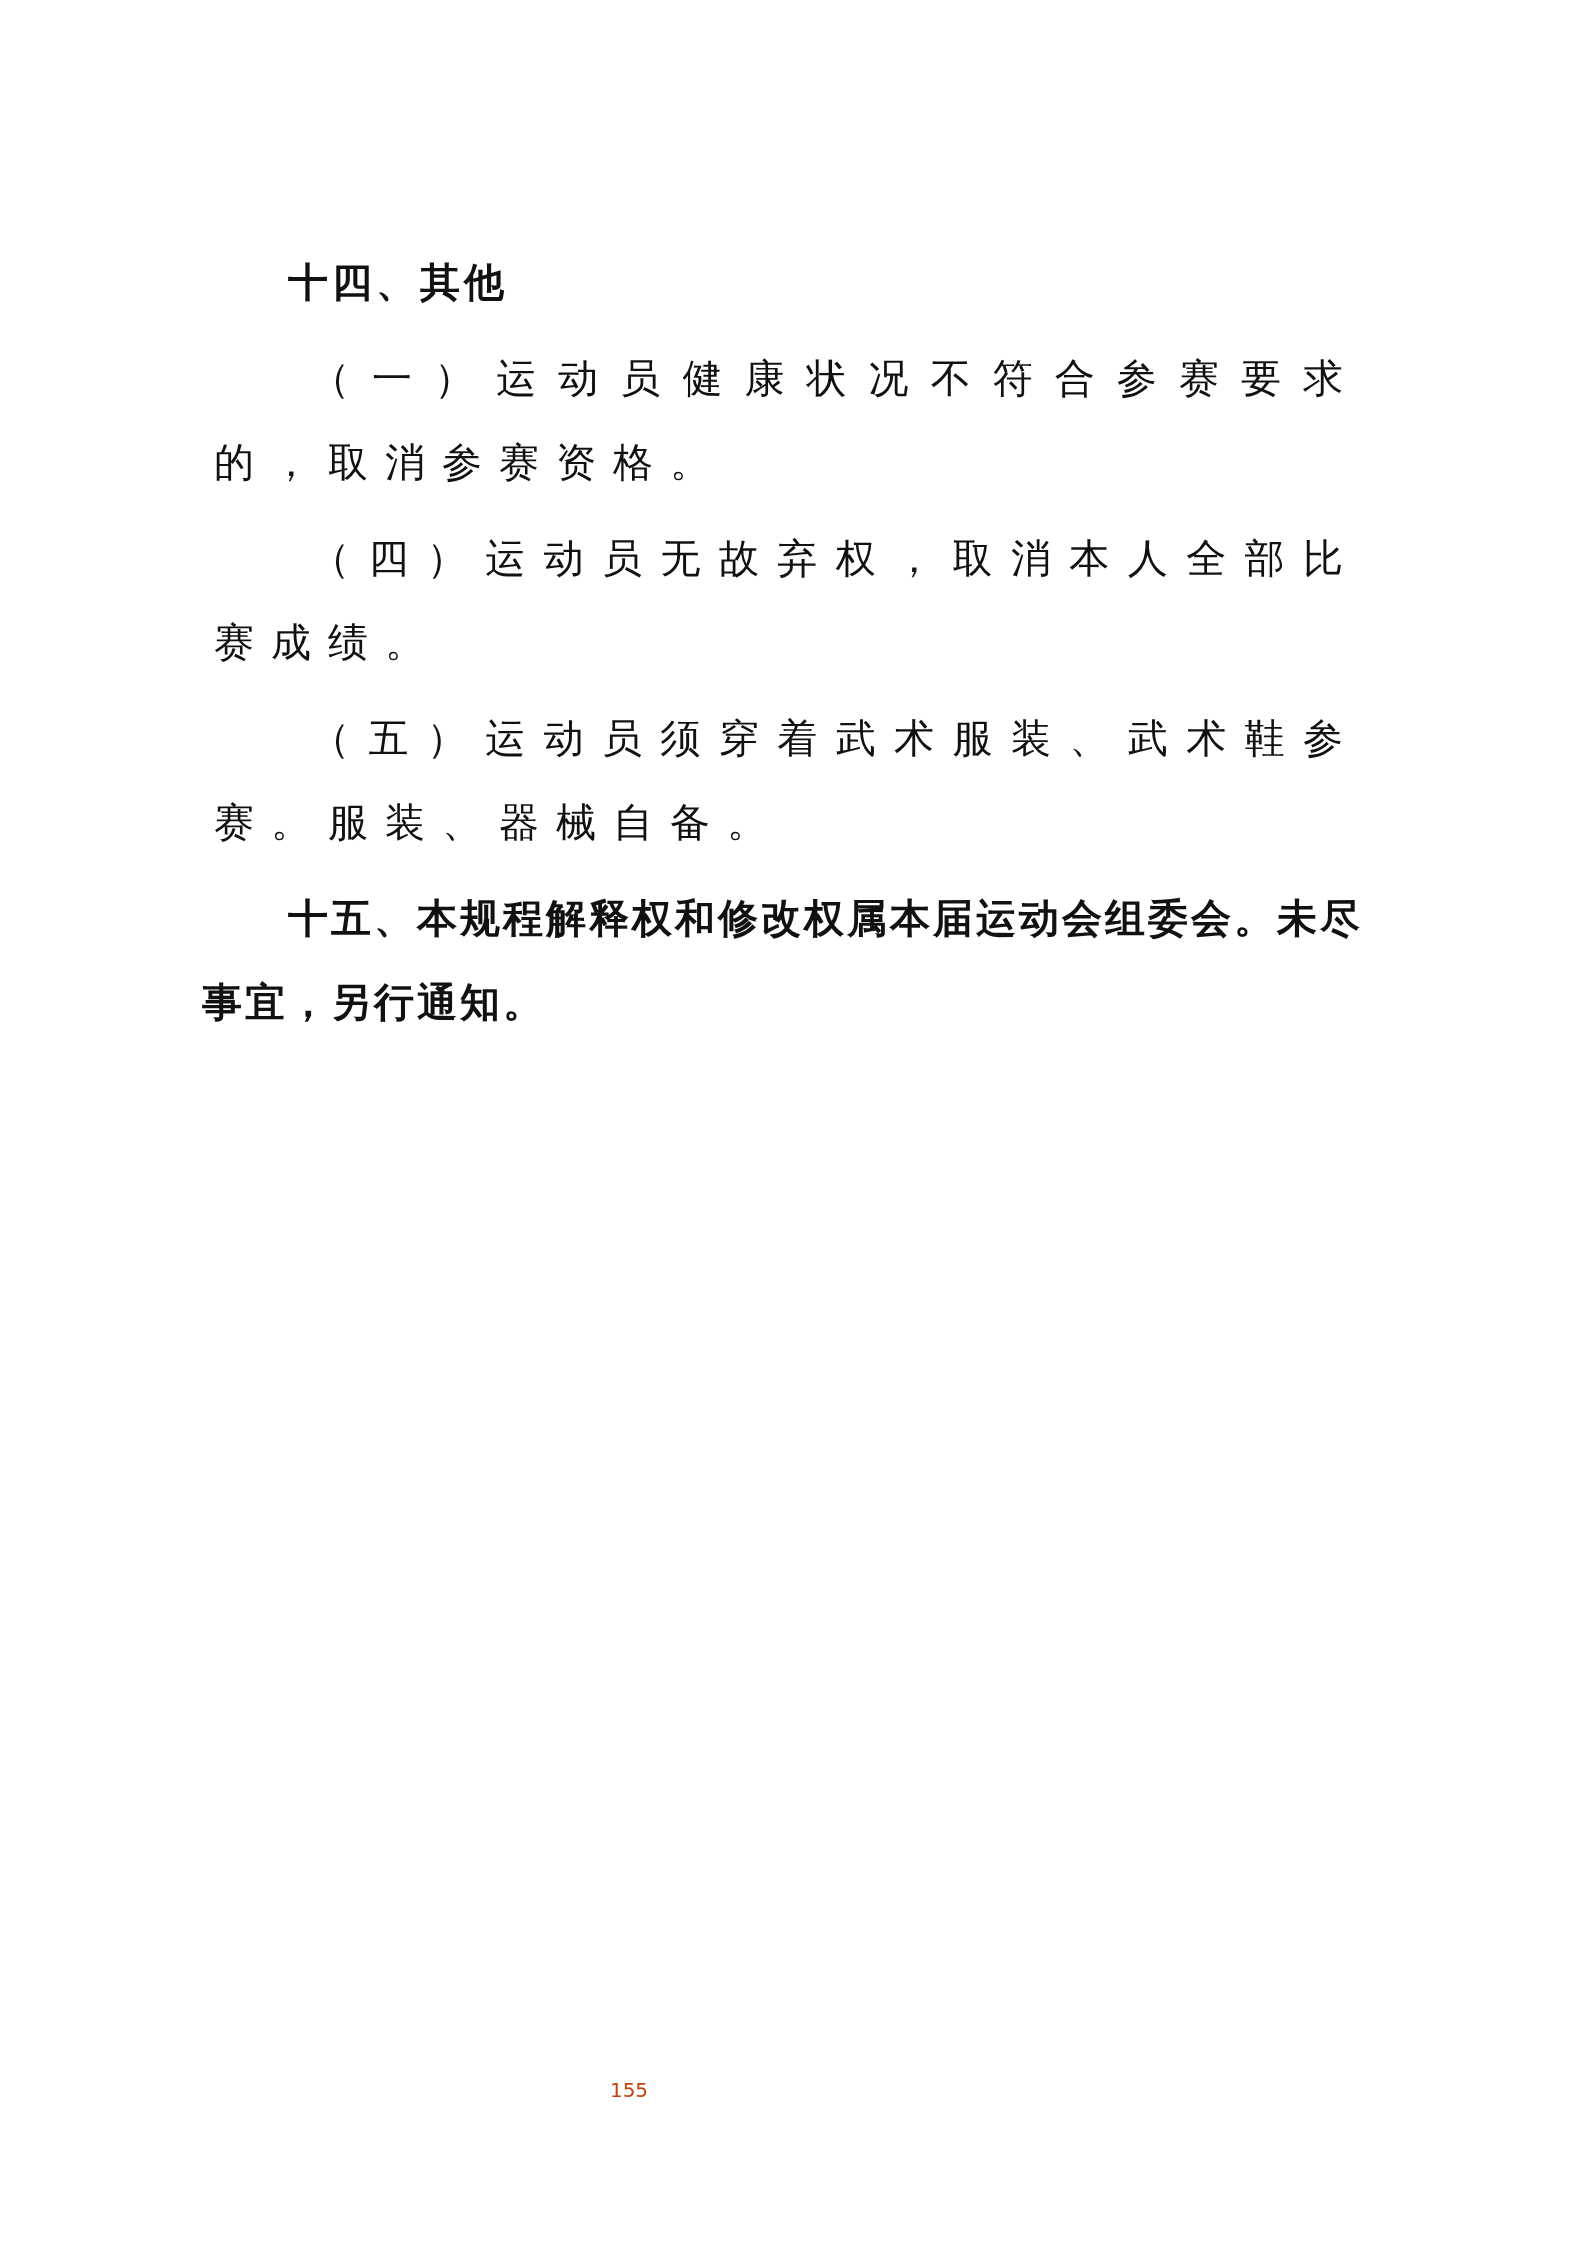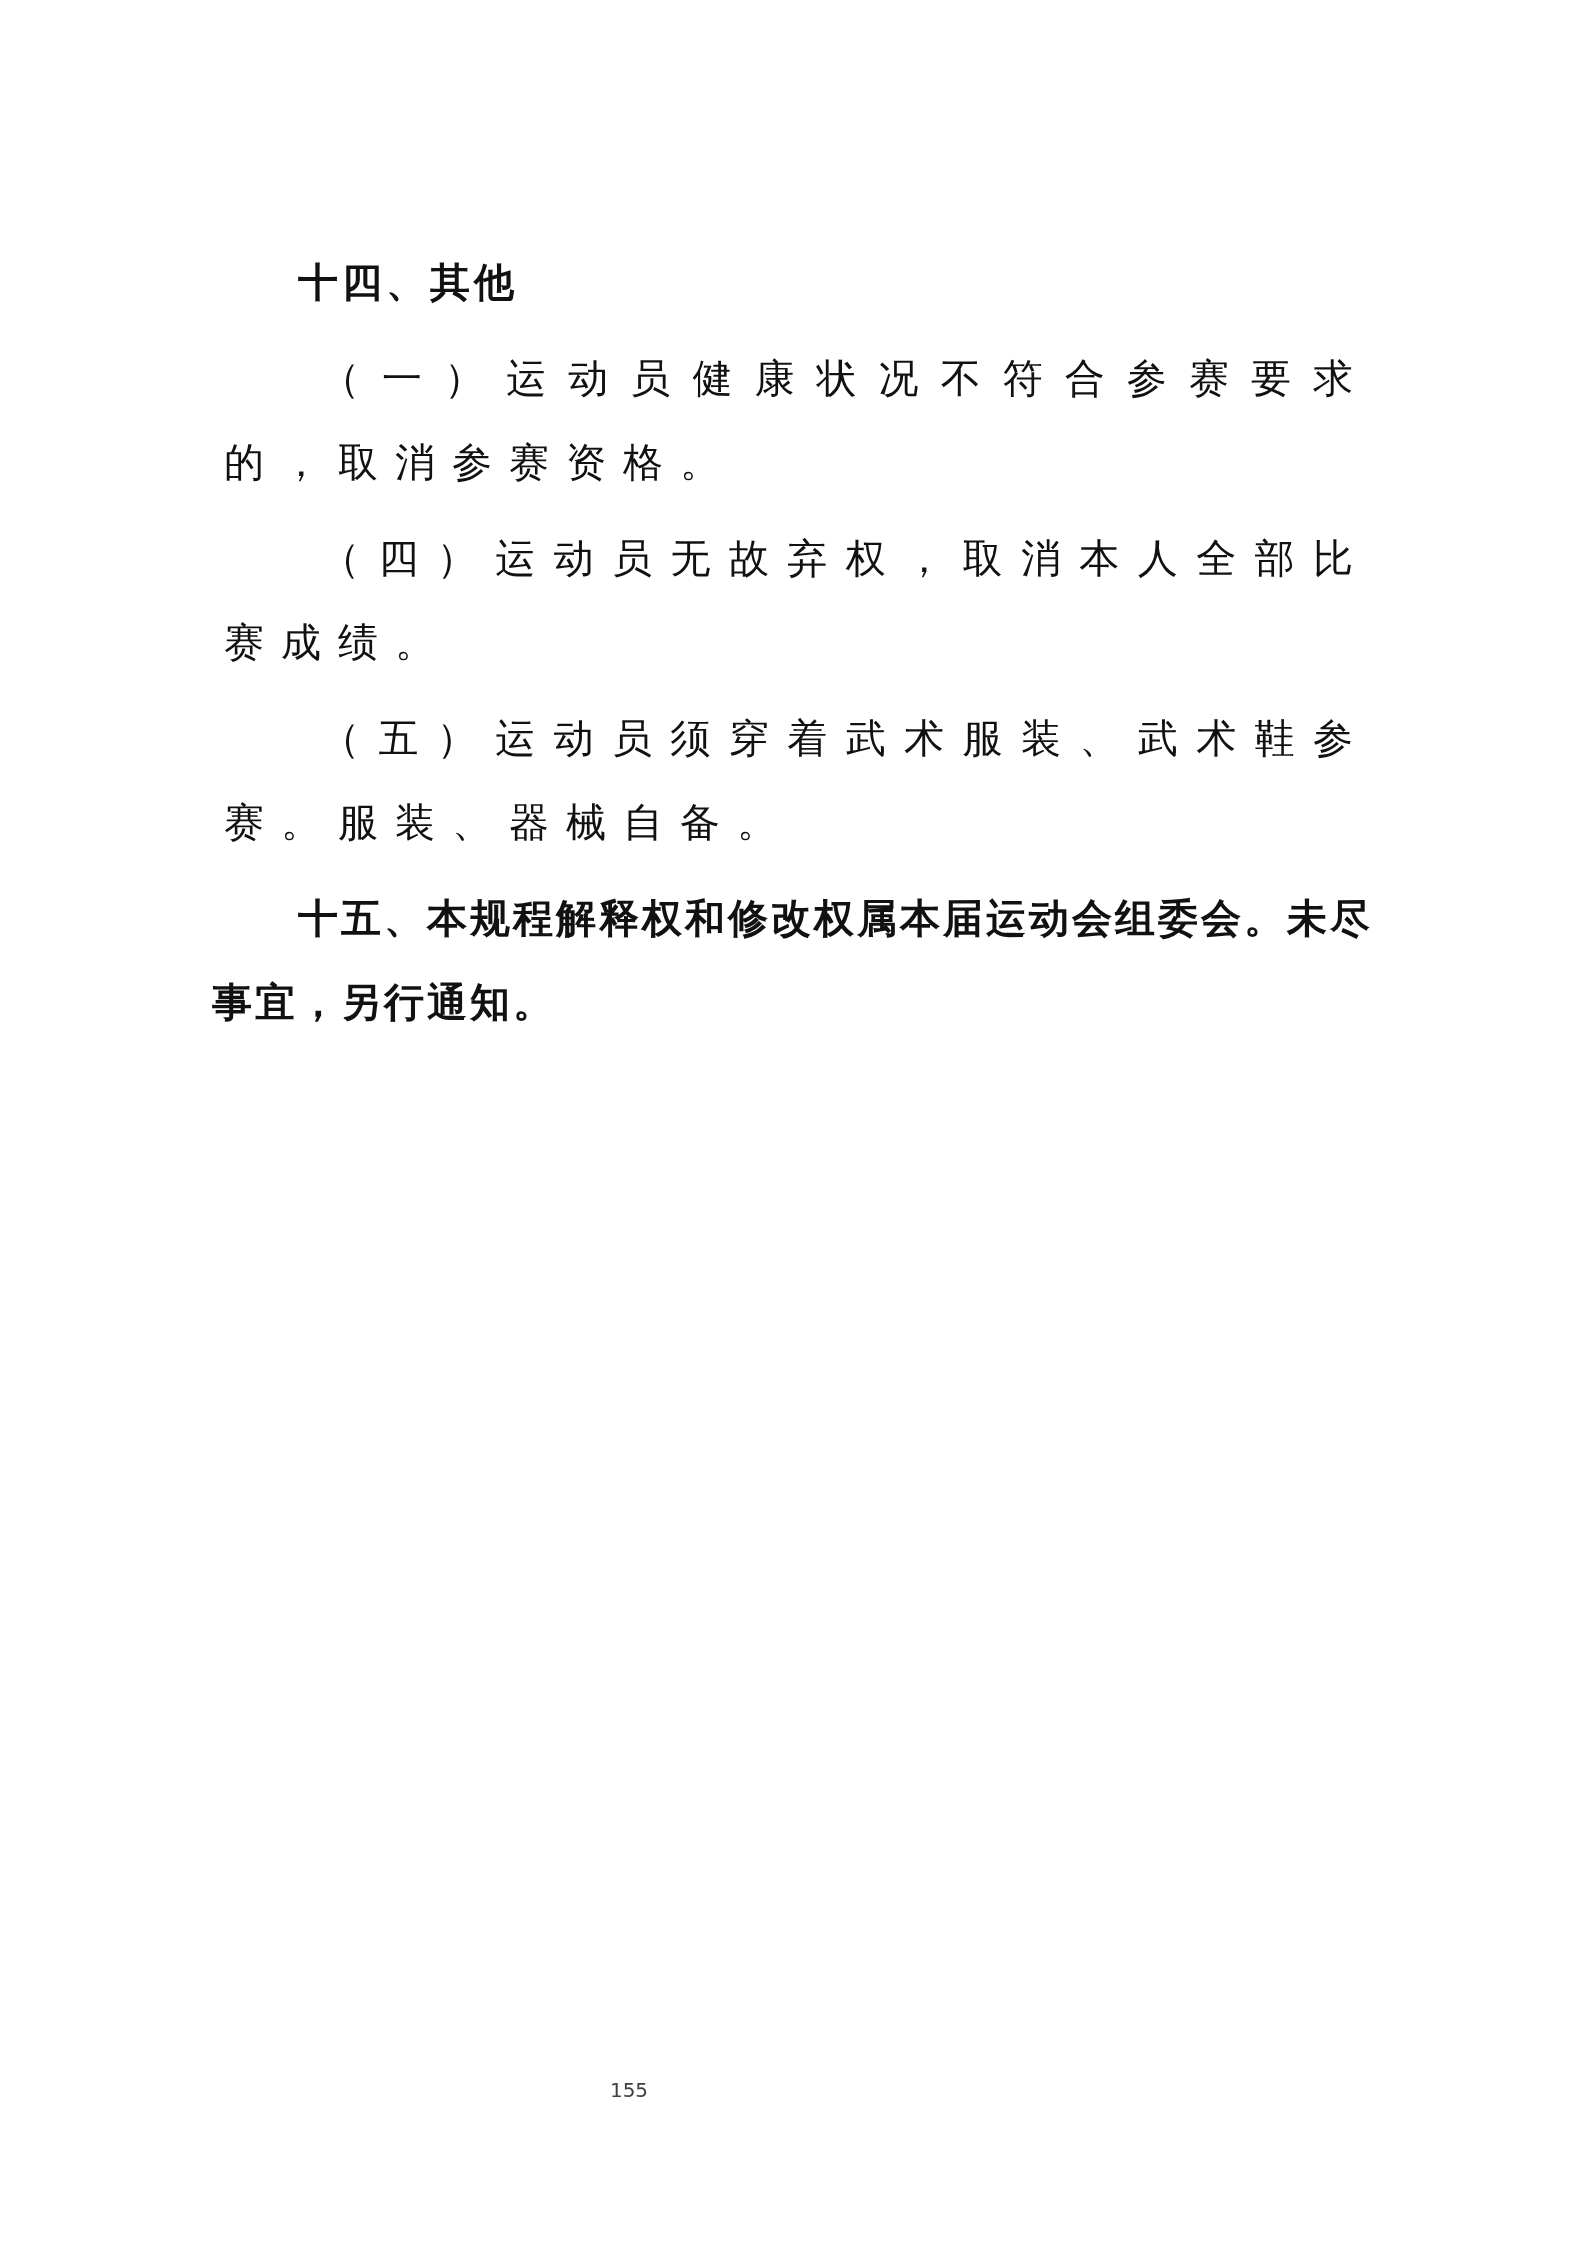--- a/index.html
+++ b/index.html
@@ -10,21 +10,21 @@
     body {
       width: 1587px;
       height: 2245px;
       position: relative;
       overflow: hidden;
       font-family: "DejaVu Serif", "Liberation Serif", serif;
       color: #111111;
     }
     .page {
       position: absolute;
-      left: 212px;
+      left: 202px;
       top: 240px;
       width: 1170px;
     }
     .para {
       font-size: 40px;
       line-height: 84px;
       letter-spacing: 17px;
       text-align: justify;
       text-align-last: left;
       margin: 12px;
@@ -46,21 +46,21 @@
       letter-spacing: 3px;
     }
     .page-number {
       position: absolute;
       left: 0;
       width: 1258px;
       top: 2078px;
       text-align: center;
       font-family: "DejaVu Sans", "Liberation Sans", sans-serif;
       font-size: 20px;
-      color: #404040;
+      color: #c2410c;
     }
   </style>
 </head>
 <body>
 
 <div class="page">
   <h2 class="heading">十四、其他</h2>
 
   <p class="para indent">（一）运动员健康状况不符合参赛要求的，取消参赛资格。</p>
   <p class="para indent">（四）运动员无故弃权，取消本人全部比赛成绩。</p>

